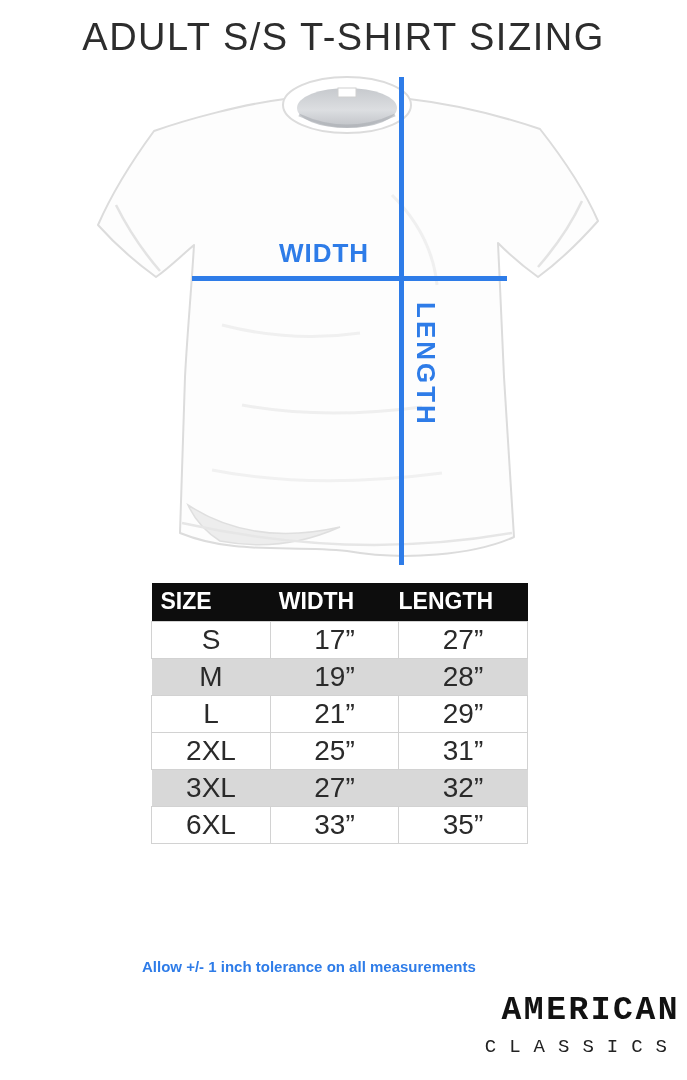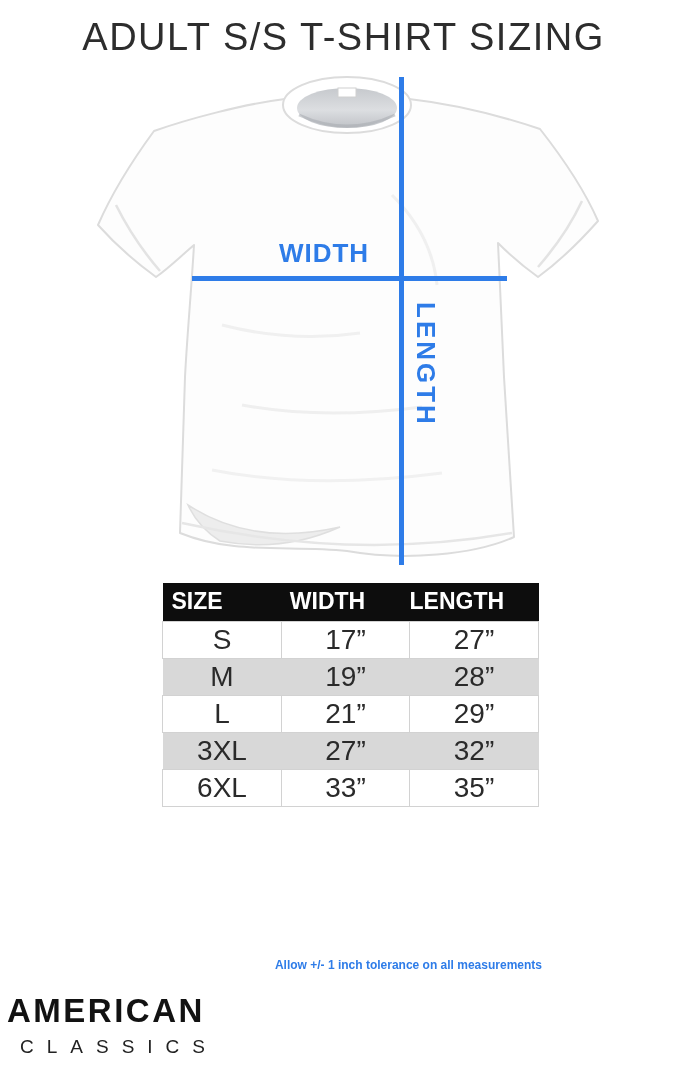--- a/index.html
+++ b/index.html
@@ -41,21 +41,21 @@
     color:var(--accent,#2e7ce8);
   }
   .length-label {
     position:absolute; left:403px; top:302px;
     writing-mode:vertical-rl;
     font-size:26px; font-weight:bold; letter-spacing:3px;
     color:var(--accent,#2e7ce8);
   }
   
   .size-table {
-    position:absolute; left:155px; top:583px; width:376px;
+    position:absolute; left:144px; top:583px; width:376px;
     border-collapse:collapse; table-layout:fixed;
   }
   .size-table col.c1 { width:119px; }
   .size-table col.c2 { width:128px; }
   .size-table col.c3 { width:129px; }
   .size-table th {
     background:var(--header-bg,#0d0d0d);
     color:#ffffff;
     font-size:23px; font-weight:bold;
     height:38px; text-align:center; vertical-align:middle;
@@ -68,26 +68,26 @@
     border:1px solid #d2d2d2;
     background:#ffffff;
   }
   .size-table tr.alt td {
     background:var(--row-alt,#d8d8d8);
     border-left-color:transparent; border-right-color:transparent;
   }
   
   .note {
     position:absolute; left:135px; top:958px; width:400px;
-    text-align:right;
-    font-size:12px; font-weight:bold;
+    text-align:left;
+    font-size:15px; font-weight:bold;
     color:var(--accent,#2e7ce8);
   }
   
-  .brand { position:absolute; top:994px; left:0; width:100%; text-align:left; }
+  .brand { position:absolute; top:994px; left:0; width:100%; text-align:right;font-family:Liberation Mono, monospace; }
   .brand-line1 {
     font-size:33px; font-weight:800; letter-spacing:2.5px;
     color:#121212; line-height:1.0;
   }
   .brand-line2 {
     font-size:19px; font-weight:400; letter-spacing:13px; padding-left:13px;
     color:#222222; line-height:1.1; margin-top:10px;
   }
 </style>
 </head>
@@ -169,20 +169,25 @@
         <tr class="alt">
           <td>M</td>
           <td>19”</td>
           <td>28”</td>
         </tr>
         <tr>
           <td>L</td>
           <td>21”</td>
           <td>29”</td>
         </tr>
+        <tr>
+          <td>2XL</td>
+          <td>25”</td>
+          <td>31”</td>
+        </tr>
         <tr class="alt">
           <td>3XL</td>
           <td>27”</td>
           <td>32”</td>
         </tr>
         <tr>
           <td>6XL</td>
           <td>33”</td>
           <td>35”</td>
         </tr>

